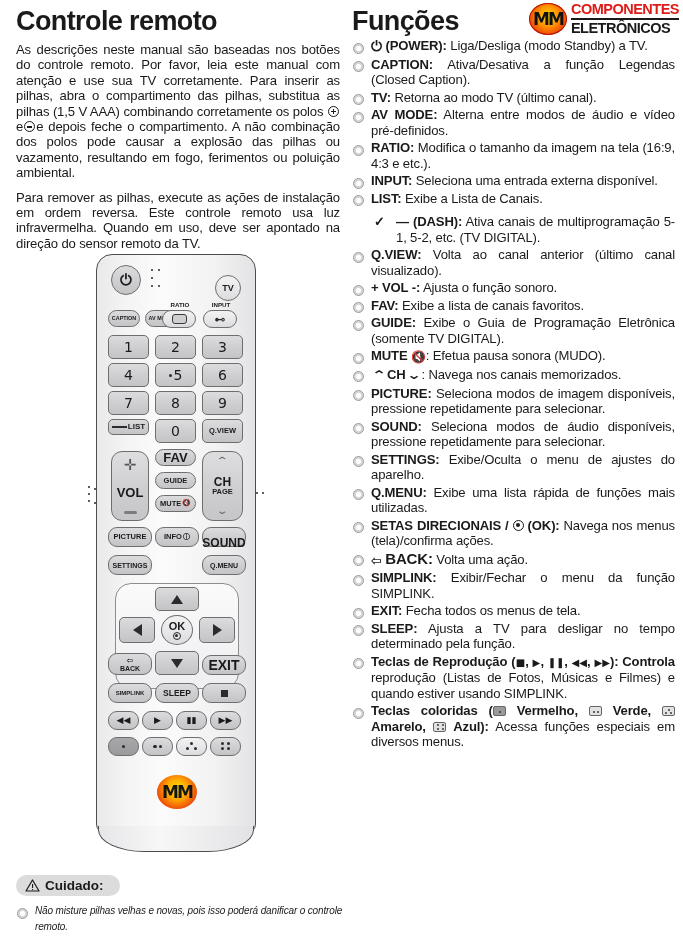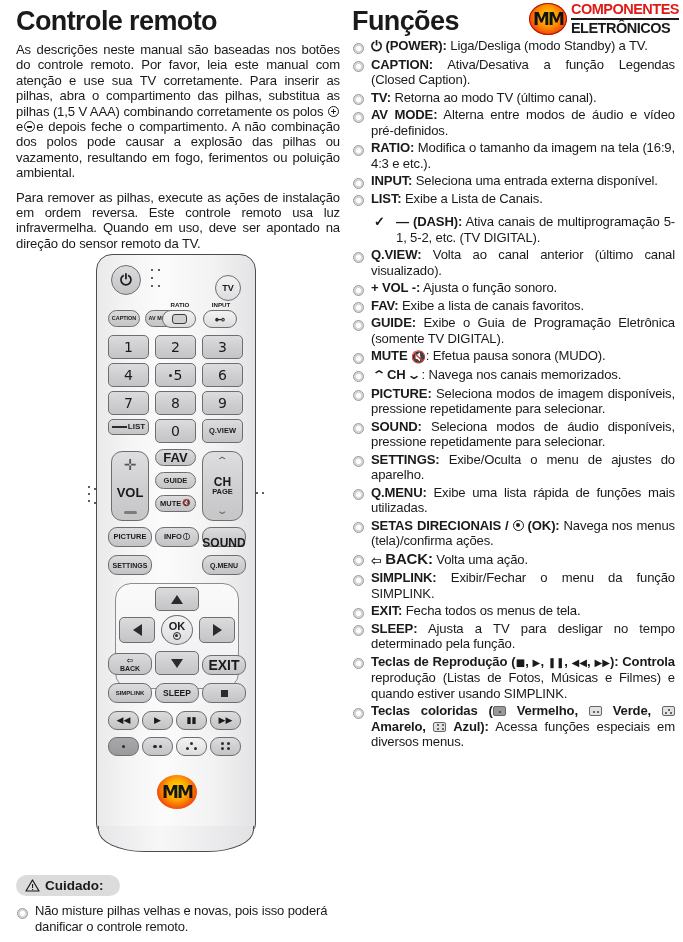--- a/index.html
+++ b/index.html
@@ -238,23 +238,24 @@
     display: inline-flex; align-items: center; gap: 5px;
     background: #dcdcdc;
     border-radius: 12px;
     padding: 3px 16px 3px 9px;
     margin-bottom: 7px;
   }
   .caution-tag b { font-size: 13.5px; }
   .caution-item {
     position: relative;
     padding-left: 19px;
-    font-size: 13px;
+    font-size: 10px;
     line-height: 15.4px;
     letter-spacing: -0.15px;
+    font-style: italic;
   }
   .caution-item::before {
     content: "";
     position: absolute;
     left: 1px; top: 4.5px;
     width: 9px; height: 9px;
     border-radius: 50%;
     border: 1.4px solid #9a9a9a;
     background: radial-gradient(circle, #ffffff 0 40%, #d8d8d8 45% 100%);
   }

